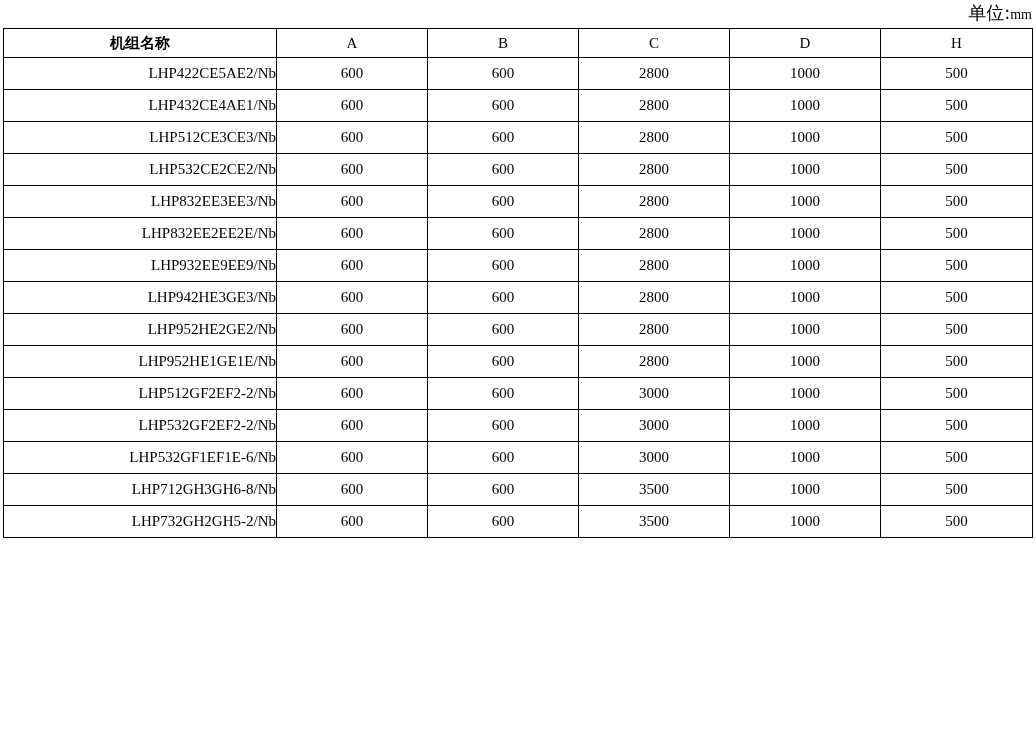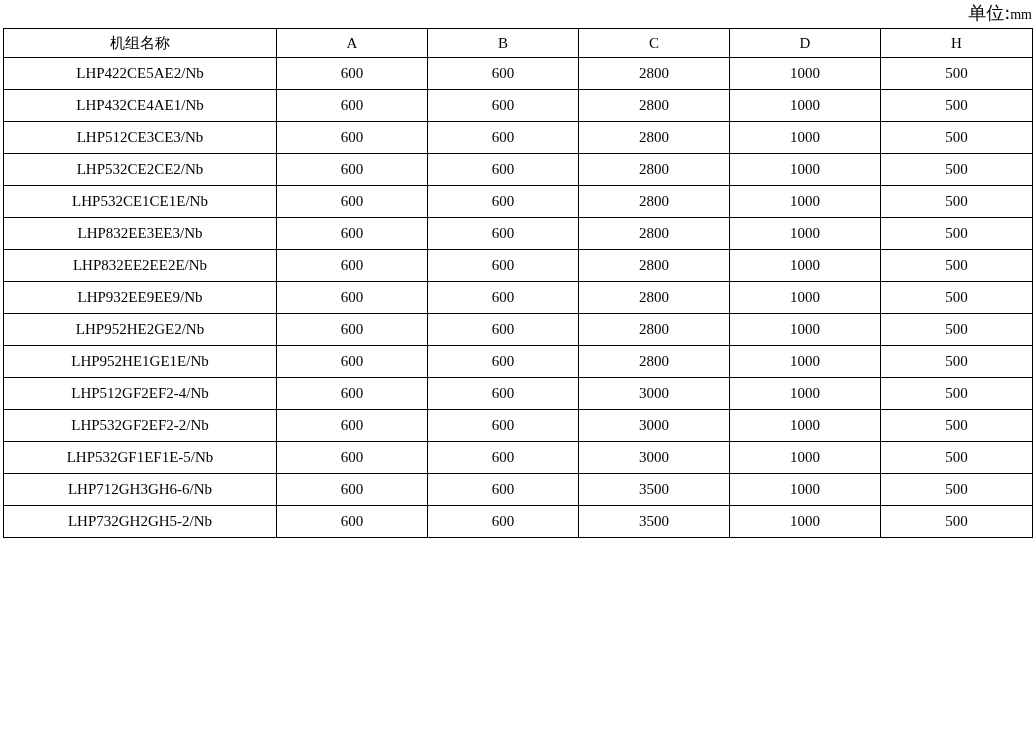--- a/index.html
+++ b/index.html
@@ -64,24 +64,26 @@
     font-size: 15px;
     font-weight: normal;
     white-space: nowrap;
   }
   table.spec thead th {
     height: 28px;
   }
   table.spec thead th.name-head {
     font-family: "DejaVu Sans", sans-serif;
     font-size: 15px;
+    font-weight: bold;
   }
   table.spec td.model {
     font-family: "Liberation Serif", serif;
     font-size: 15px;
+    text-align: right;
   }
   table.spec td.num {
     font-family: "Liberation Serif", serif;
     font-size: 15px;
   }
   
   table.spec {
     border: 1px solid #000000;
   }
 </style>
@@ -141,28 +143,20 @@
         </tr>
         <tr>
           <td class="model">LHP532CE2CE2/Nb</td>
           <td class="num">600</td>
           <td class="num">600</td>
           <td class="num">2800</td>
           <td class="num">1000</td>
           <td class="num">500</td>
         </tr>
         <tr>
-          <td class="model">LHP532CE1CE1E/Nb</td>
-          <td class="num">600</td>
-          <td class="num">600</td>
-          <td class="num">2800</td>
-          <td class="num">1000</td>
-          <td class="num">500</td>
-        </tr>
-        <tr>
           <td class="model">LHP832EE3EE3/Nb</td>
           <td class="num">600</td>
           <td class="num">600</td>
           <td class="num">2800</td>
           <td class="num">1000</td>
           <td class="num">500</td>
         </tr>
         <tr>
           <td class="model">LHP832EE2EE2E/Nb</td>
           <td class="num">600</td>
@@ -173,61 +167,69 @@
         </tr>
         <tr>
           <td class="model">LHP932EE9EE9/Nb</td>
           <td class="num">600</td>
           <td class="num">600</td>
           <td class="num">2800</td>
           <td class="num">1000</td>
           <td class="num">500</td>
         </tr>
         <tr>
+          <td class="model">LHP942HE3GE3/Nb</td>
+          <td class="num">600</td>
+          <td class="num">600</td>
+          <td class="num">2800</td>
+          <td class="num">1000</td>
+          <td class="num">500</td>
+        </tr>
+        <tr>
           <td class="model">LHP952HE2GE2/Nb</td>
           <td class="num">600</td>
           <td class="num">600</td>
           <td class="num">2800</td>
           <td class="num">1000</td>
           <td class="num">500</td>
         </tr>
         <tr>
           <td class="model">LHP952HE1GE1E/Nb</td>
           <td class="num">600</td>
           <td class="num">600</td>
           <td class="num">2800</td>
           <td class="num">1000</td>
           <td class="num">500</td>
         </tr>
         <tr>
-          <td class="model">LHP512GF2EF2-4/Nb</td>
+          <td class="model">LHP512GF2EF2-2/Nb</td>
           <td class="num">600</td>
           <td class="num">600</td>
           <td class="num">3000</td>
           <td class="num">1000</td>
           <td class="num">500</td>
         </tr>
         <tr>
           <td class="model">LHP532GF2EF2-2/Nb</td>
           <td class="num">600</td>
           <td class="num">600</td>
           <td class="num">3000</td>
           <td class="num">1000</td>
           <td class="num">500</td>
         </tr>
         <tr>
-          <td class="model">LHP532GF1EF1E-5/Nb</td>
+          <td class="model">LHP532GF1EF1E-6/Nb</td>
           <td class="num">600</td>
           <td class="num">600</td>
           <td class="num">3000</td>
           <td class="num">1000</td>
           <td class="num">500</td>
         </tr>
         <tr>
-          <td class="model">LHP712GH3GH6-6/Nb</td>
+          <td class="model">LHP712GH3GH6-8/Nb</td>
           <td class="num">600</td>
           <td class="num">600</td>
           <td class="num">3500</td>
           <td class="num">1000</td>
           <td class="num">500</td>
         </tr>
         <tr>
           <td class="model">LHP732GH2GH5-2/Nb</td>
           <td class="num">600</td>
           <td class="num">600</td>

